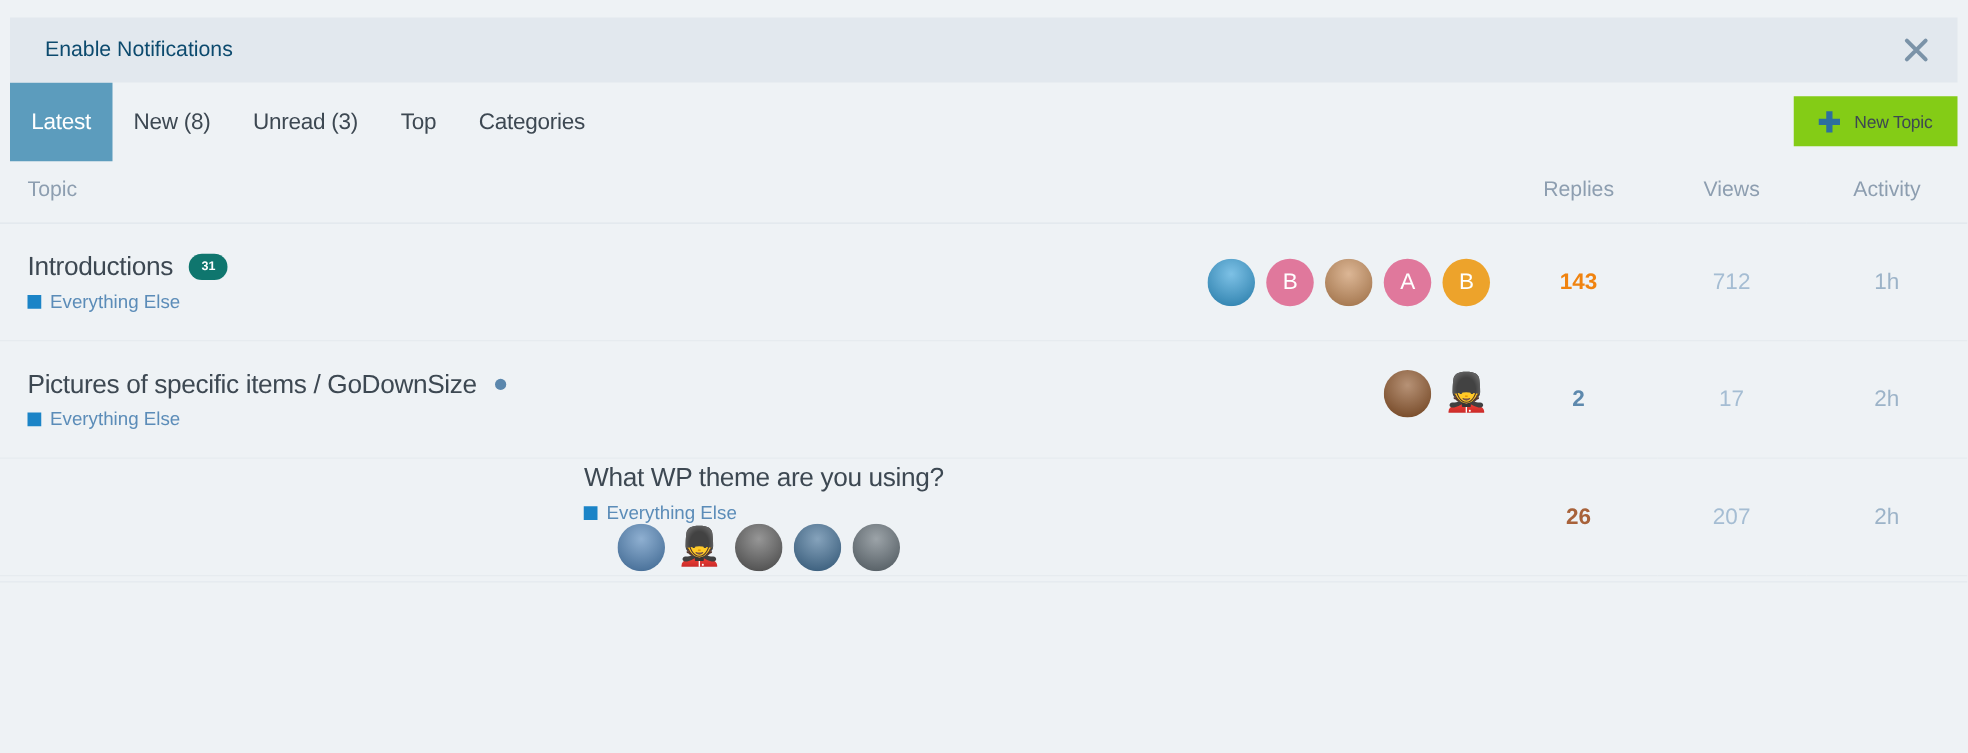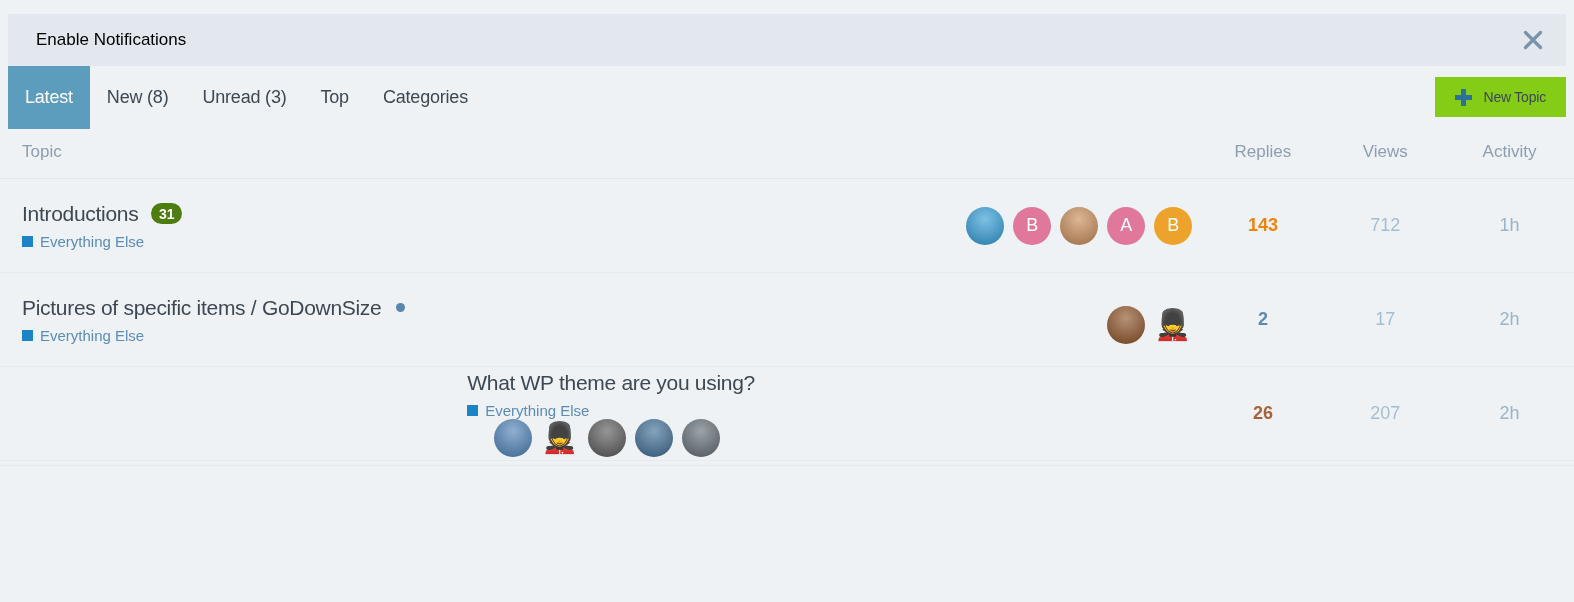--- a/index.html
+++ b/index.html
@@ -23,21 +23,21 @@
     align-items: center;
     padding: 0 18px 0 22px;
   }
   .banner-text {
     font-size: 17px;
     color: #3d4852;
     letter-spacing: -0.1px;
   }
   .banner-link {
     font-size: 17px;
-    color: #000000;
+    color: #0c4a6e;
     margin-left: 6px;
     cursor: pointer;
     text-decoration: none;
   }
   .banner-close {
     margin-left: auto;
     width: 30px;
     height: 30px;
     display: flex;
     align-items: center;
@@ -165,23 +165,23 @@
     margin-left: 4px;
   }
   .post-badge {
     display: inline-flex;
     align-items: center;
     justify-content: center;
     min-width: 31px;
     height: 21px;
     padding: 0 7px;
     border-radius: 11px;
-    background: #4d7c0f;
+    background: #0f766e;
     color: #ffffff;
-    font-size: 14px;
+    font-size: 10px;
     font-weight: bold;
     margin-left: 2px;
     cursor: pointer;
   }
   .topic-cat {
     display: flex;
     align-items: center;
     gap: 7px;
     margin-top: 7px;
   }
@@ -300,21 +300,21 @@
               <div class="avatar" style="background: rgb(237, 163, 43);">B</div>
             </div>
           </div>
         </td>
         <td class="stat replies hot">143</td>
         <td class="stat views">712</td>
         <td class="stat activity">1h</td>
       </tr>
       <tr class="topic-row">
         <td class="topic-main">
-          <div style="display: flex; align-items: flex-end;">
+          <div style="display: flex; align-items: flex-start;">
             <div style="flex: 1 1 0%;">
               <div class="topic-title-line">
                 <span class="topic-title">Pictures of specific items / GoDownSize</span>
                 <span class="unread-dot"></span>
               </div>
               <div class="topic-cat">
                 <span class="cat-swatch" style="background: rgb(27, 132, 199);"></span>
                 <span class="cat-name">Everything Else</span>
               </div>
             </div>

